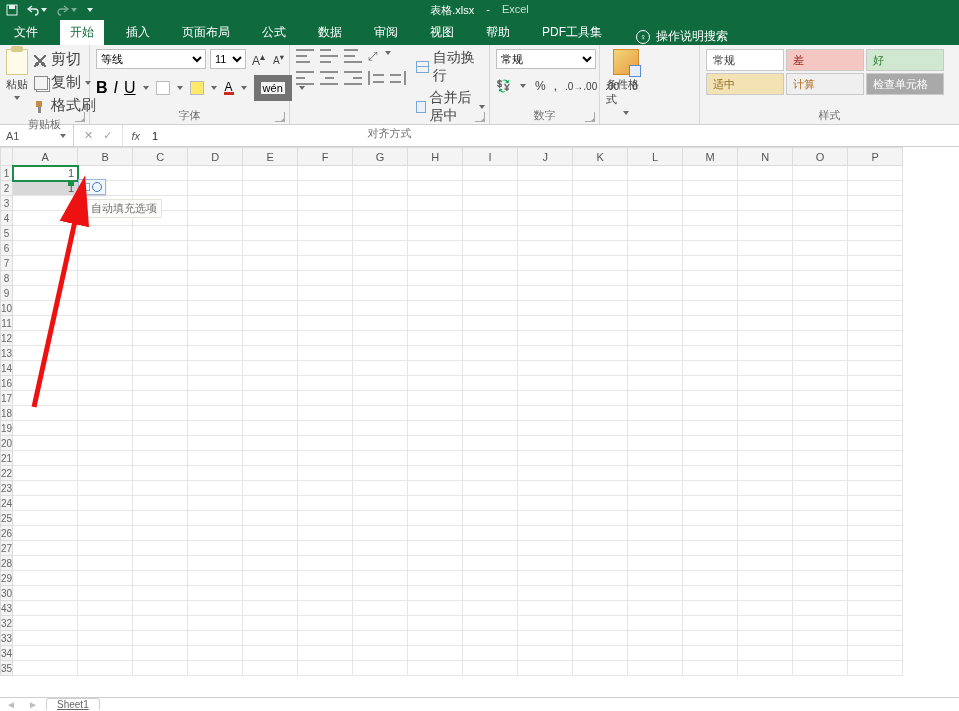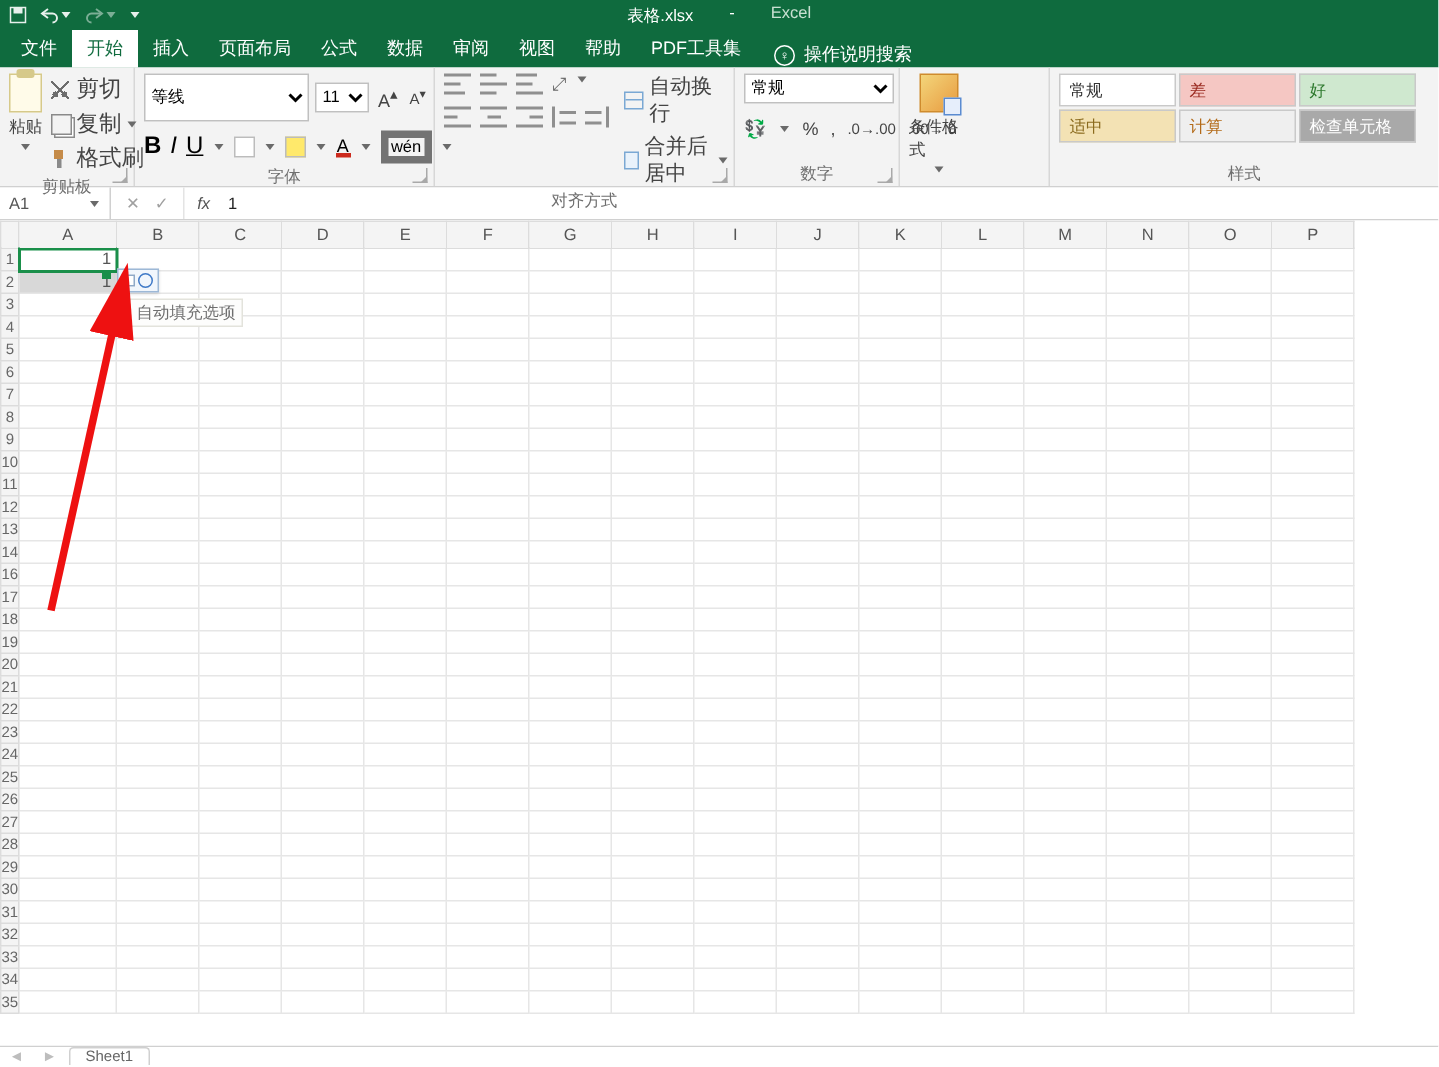--- a/index.html
+++ b/index.html
@@ -2,25 +2,25 @@
 <html><head>
 <meta charset="utf-8">
 <style>
   * { margin: 0; padding: 0; box-sizing: border-box; font-family: "Microsoft YaHei", "微软雅黑", Arial, sans-serif; }
   html, body { width: 959px; height: 711px; overflow: hidden; background: #fff; }
 
   
   .titlebar { height: 20px; background: #0f6b3e; display: flex; align-items: center; color: #fff; font-size: 11px; position: relative; }
   .titlebar .qat { display: flex; align-items: center; gap: 8px; padding-left: 6px; }
   .titlebar .qat .qat-item { display:flex; align-items:center; opacity:.9; }
-  .titlebar .title { position: absolute; left: 50%; transform: translateX(-50%); display:flex; gap:24px; }
+  .titlebar .title { position: absolute; left: 50%; transform: translateX(-50%); display:flex; gap:12px; }
   .titlebar .title .appname { color:#c9e0d2; }
 
   
-  .menubar { height: 25px; background: #0f6b3e; display:flex; align-items:flex-end; padding-left:4px; }
+  .menubar { height: 25px; background: #0f6b3e; display:flex; align-items:flex-end; padding-left:4px;gap:12px; }
   .menubar .tab { color:#fff; font-size:12px; padding:5px 10px 4px; cursor:pointer; }
   .menubar .tab.file { padding-left:10px; padding-right:10px; }
   .menubar .tab.active { background:#fff; color:#0f6b3e; }
   .menubar .help-search { display:flex; align-items:center; color:#fff; font-size:12px; margin-left:12px; gap:6px; }
   .menubar .bulb { width:14px; height:14px; border-radius:50%; border:1.5px solid #fff; display:inline-flex; align-items:center; justify-content:center; font-size:9px; }
 
   
   .ribbon { height: 80px; background:#f3f3f3; border-bottom:1px solid #d0d0d0; display:flex; }
   .group { border-right:1px solid #d7d7d7; display:flex; flex-direction:column; justify-content:space-between; padding:4px 6px 0; position:relative; }
   .group .group-body { display:flex; align-items:flex-start; gap:4px; }
@@ -34,21 +34,21 @@
   .dd::after { content:""; position:absolute; left:1px; top:2px; border-left:3px solid transparent; border-right:3px solid transparent; border-top:4px solid #6a6a6a; }
 
   
   .clipboard .big { width:30px; display:flex; flex-direction:column; align-items:center; gap:2px; }
   .clipboard .big .paste-ic { width:22px; height:26px; background:#fffbe9; border:1px solid #d6c98a; position:relative; }
   .clipboard .big .paste-ic::before{content:"";position:absolute;left:4px;top:-4px;width:12px;height:6px;background:#d6c98a;border-radius:2px;}
   .clipboard .col { display:flex; flex-direction:column; gap:2px; }
 
   
   .font .row { display:flex; align-items:center; gap:4px; }
-  .font select.fontname { width:110px; height:32px; font-size:11px; background:#fff; border:1px solid #c0c0c0; }
+  .font select.fontname { width:110px; height:20px; font-size:11px; background:#fff; border:1px solid #c0c0c0; }
   .font select.fontsize { width:36px; height:20px; font-size:11px; background:#fff; border:1px solid #c0c0c0; }
   .font .aplus, .font .aminus { font-size:12px; color:#444; padding:0 2px; }
   .font .aminus{ font-size:10px; }
   .font .biurow { display:flex; align-items:center; gap:6px; margin-top:6px; }
   .font .b { font-weight:bold; }
   .font .i { font-style:italic; }
   .font .u { text-decoration:underline; }
   .font .swatch { width:14px; height:14px; display:inline-block; border:1px solid #bcbcbc; }
   .font .fill { background:#ffe96b; }
   .font .textcolor { border-bottom:3px solid #cc2a1d; display:inline-block; font-size:12px; line-height:10px; padding:0 1px; }
@@ -115,21 +115,21 @@
   .autofill-btn .circle { width:10px; height:10px; border:1.5px solid #3f79c7; border-radius:50%; }
   .autofill-tip { position:absolute; left:86px; top:52px; font-size:11px; color:#6f6f6f; background:#fdfdfc; border:1px solid #e3e3dc; padding:1px 4px; }
 
   
   .arrow { position:absolute; pointer-events:none; }
   .arrow svg { overflow:visible; }
 
   
   .sheettabs { height:14px; background:#fff; border-top:1px solid #d0d0d0; display:flex; align-items:flex-start; font-size:10px; color:#666; }
   .sheettabs .nav { width:44px; display:flex; justify-content:space-around; color:#bdbdbd; padding-top:1px;}
-  .sheettabs .tab { border:1px solid #d0d0d0; border-bottom:none; padding:0 10px; background:#fff; margin-left:2px; border-top-left-radius:3px; border-top-right-radius:3px; }
+  .sheettabs .tab { border:1px solid #d0d0d0; border-bottom:none; padding:0 10px; background:#fff; margin-left:2px; border-top-left-radius:3px; border-top-right-radius:3px;text-decoration:underline; }
 
   
   .scissors::before{content:"";display:inline-block;width:12px;height:12px;background:
     radial-gradient(circle at 3px 9px,#6d6d6d 2px,transparent 2px),
     radial-gradient(circle at 9px 9px,#6d6d6d 2px,transparent 2px),
     linear-gradient(45deg,transparent 45%,#6d6d6d 45%,#6d6d6d 55%,transparent 55%),
     linear-gradient(-45deg,transparent 45%,#6d6d6d 45%,#6d6d6d 55%,transparent 55%);}
   .copy::before{content:"";display:inline-block;width:12px;height:12px;border:1px solid #8a8a8a;box-shadow:2px 2px 0 -1px #fff,2px 2px 0 0 #8a8a8a;}
   .brush::before{content:"";display:inline-block;width:10px;height:12px;background:linear-gradient(#c58b49,#c58b49) top/6px 6px no-repeat,linear-gradient(#8a8a8a,#8a8a8a) bottom/3px 6px no-repeat;}
 </style>
@@ -227,21 +227,21 @@
         <span class="b">B</span>
         <span class="i">I</span>
         <span class="u">U</span>
           <span class="dd"></span>
         <span class="swatch" style="background:#fff"></span>
           <span class="dd"></span>
         <span class="swatch fill"></span>
           <span class="dd"></span>
         <span class="textcolor">A</span>
           <span class="dd"></span>
-        <span style="font-size:11px;border:5px solid #737373;padding:0 2px">wén</span>
+        <span style="font-size:11px;border:7px solid #737373;padding:0 2px">wén</span>
           <span class="dd"></span>
       </div>
     </div>
     <div class="group-label">字体</div>
     <div class="launcher"></div>
   </div>
 
   <div class="group align" style="width:200px">
     <div class="group-body">
       <div style="display:flex;flex-direction:column;gap:8px">
@@ -930,21 +930,21 @@
           <td class="cell"></td>
           <td class="cell"></td>
           <td class="cell"></td>
           <td class="cell"></td>
           <td class="cell"></td>
           <td class="cell"></td>
           <td class="cell"></td>
           <td class="cell"></td>
         </tr>
         <tr>
-          <td class="rowhdr">31</td>
+          <td class="rowhdr">43</td>
           <td class="cell"></td>
           <td class="cell"></td>
           <td class="cell"></td>
           <td class="cell"></td>
           <td class="cell"></td>
           <td class="cell"></td>
           <td class="cell"></td>
           <td class="cell"></td>
           <td class="cell"></td>
           <td class="cell"></td>

